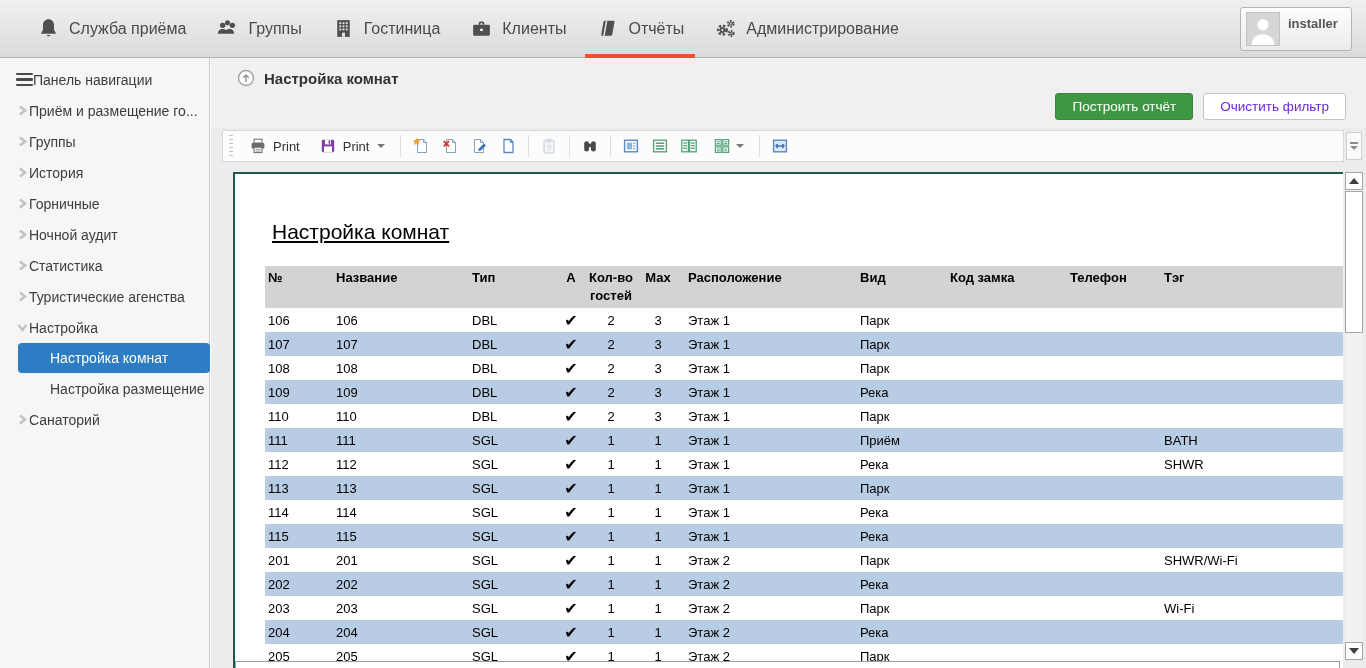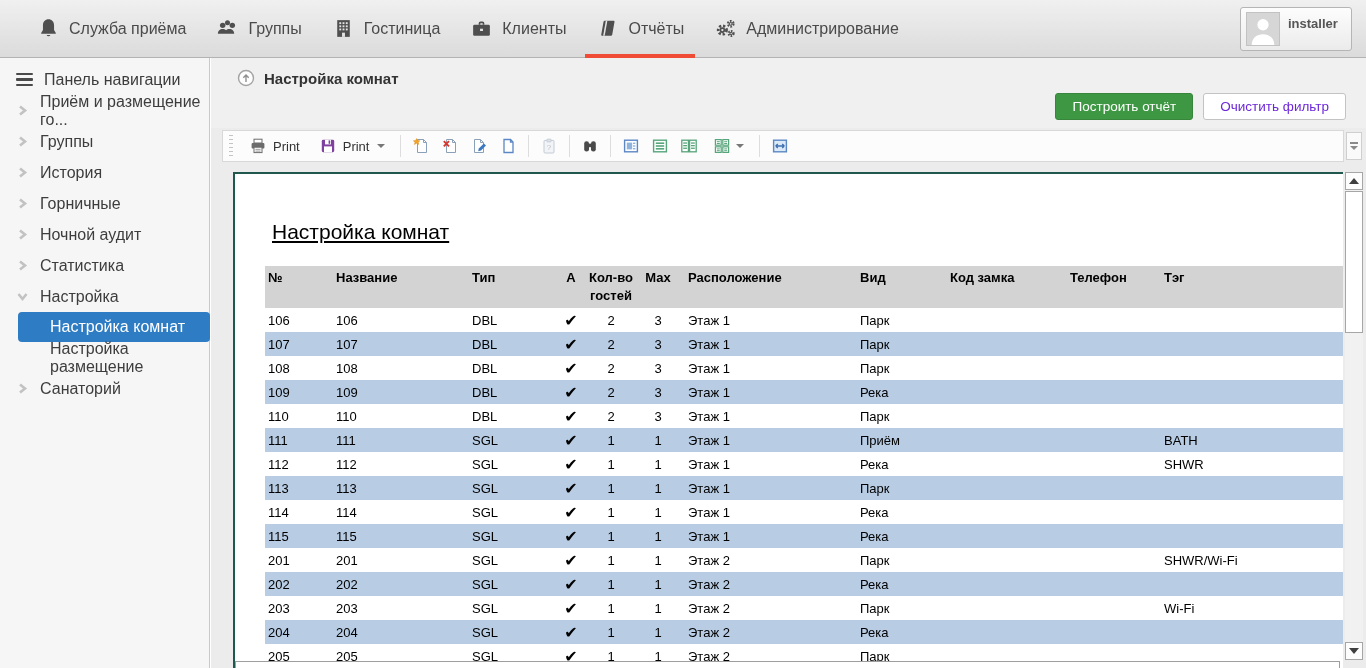--- a/index.html
+++ b/index.html
@@ -19,22 +19,22 @@
             background:var(--accent-red,#ef4b35);}
   #user-card{position:absolute;right:14px;top:7px;height:44px;min-width:112px;
              display:flex;align-items:center;gap:8px;padding:4px 10px 4px 5px;
              background:linear-gradient(#fdfdfd,#ebebeb);border:1px solid #b5b5b5;border-radius:3px;}
   #avatar{width:34px;height:34px;background:#d6d6d6;border:1px solid #c2c2c2;overflow:hidden;}
   #user-name{font-size:13px;font-weight:bold;color:#555;align-self:flex-start;margin-top:4px;}
 
   
   #sidebar{position:absolute;left:0;top:58px;width:210px;bottom:0;background:#f6f6f6;
            border-right:1px solid #c9c9c9;padding-top:6px;}
-  .side-item{height:31px;display:flex;align-items:center;gap:11px;padding-left:16px;
-             font-size:16px;color:#3d3d3d;cursor:pointer;}
+  .side-item{height:31px;display:flex;align-items:center;padding-left:16px;
+             font-size:14px;color:#3d3d3d;cursor:pointer;}
   .side-item .chev{width:13px;height:13px;color:#c2c2c2;display:inline-flex;flex:none;}
   .side-item .ham{width:17px;height:13px;display:inline-flex;flex-direction:column;
                   justify-content:space-between;flex:none;}
   .side-item .ham i{display:block;height:2.4px;background:#4a4a4a;border-radius:1px;}
   .side-item.child{padding-left:50px;}
   .side-item.selected{background:var(--accent-blue,#2e7cc3);color:#fff;border-radius:4px;
                       margin-left:18px;width:192px;padding-left:32px;height:30px;}
 
   
   #main{position:absolute;left:211px;top:58px;right:0;bottom:0;background:#ececec;}
@@ -239,20 +239,28 @@
         </span>
       <span>Ночной аудит</span>
     </div>
     <div class="side-item">
       <span class="chev">
           <svg viewBox="0 0 13 13">
             <polyline points="4,2.5 9,6.5 4,10.5" fill="none" stroke="currentColor" stroke-width="2.6"></polyline>
           </svg>
         </span>
       <span>Статистика</span>
+    </div>
+    <div class="side-item">
+      <span class="chev">
+          <svg viewBox="0 0 13 13">
+            <polyline points="4,2.5 9,6.5 4,10.5" fill="none" stroke="currentColor" stroke-width="2.6"></polyline>
+          </svg>
+        </span>
+      <span>Туристические агенства</span>
     </div>
     <div class="side-item">
       <span class="chev">
           <svg viewBox="0 0 13 13">
             <polyline points="2.5,4 6.5,9 10.5,4" fill="none" stroke="currentColor" stroke-width="2.6"></polyline>
           </svg>
         </span>
       <span>Настройка</span>
     </div>
     <div class="side-item child selected">

